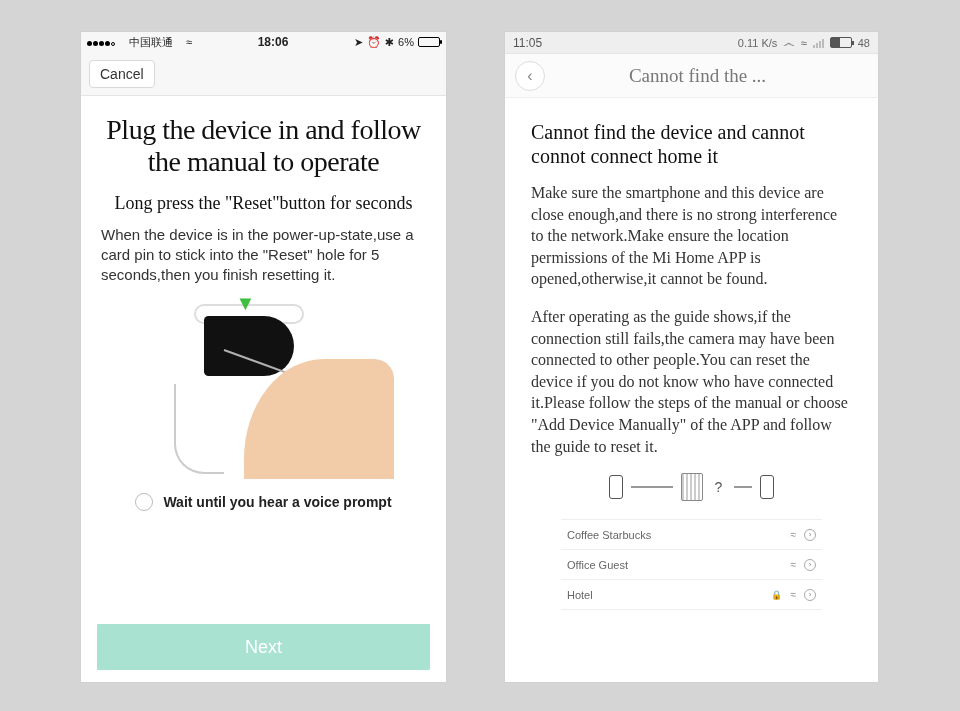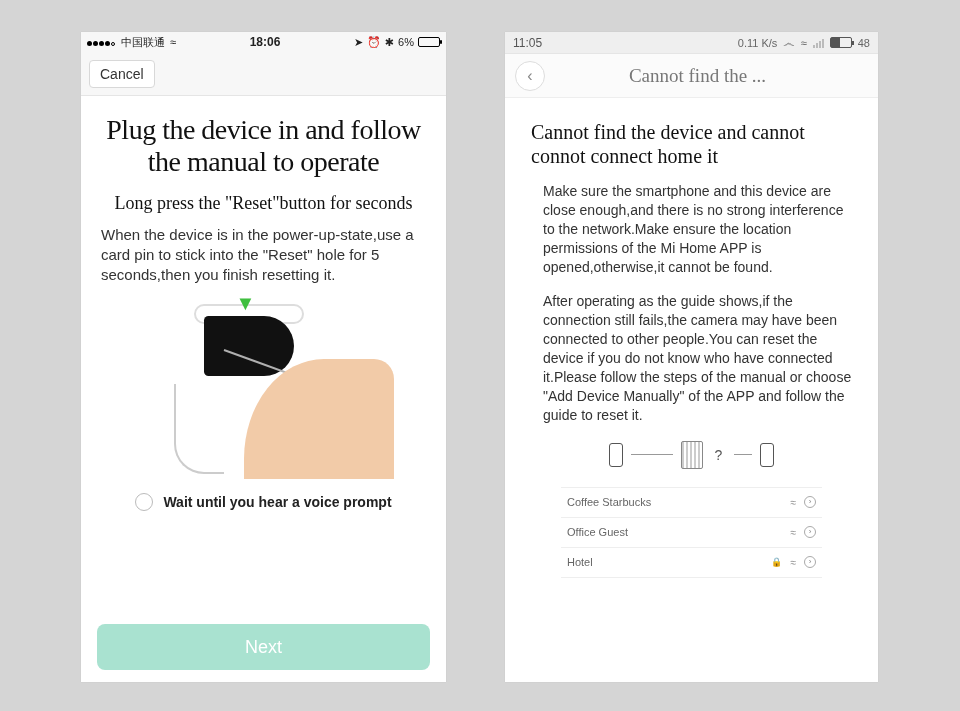--- a/index.html
+++ b/index.html
@@ -16,21 +16,21 @@
     background: #fff;
     box-shadow: 0 0 1px rgba(0,0,0,0.1);
   }
   
   .phone-left { left: 81px; top: 32px; width: 365px; height: 650px; }
   .ios-status {
     height: 20px; background: #f7f7f7;
     display: flex; align-items: center; justify-content: space-between;
     padding: 0 6px; font-size: 12px; font-weight: 500;
   }
-  .ios-status .sig { display: flex; align-items: center; gap: 1px; justify-content: center; }
+  .ios-status .sig { display: flex; align-items: center; gap: 9px; justify-content: center; }
   .dots span { width:5px; height:5px; border-radius:50%; background:#000; display:inline-block; margin-right:1px;}
   .dots span.e { background:transparent; border:1px solid #000; width:4px; height:4px;}
   .ios-status .carrier { margin-left:4px; font-size:11px;}
   .ios-status .right { display:flex; align-items:center; gap:4px; font-size:11px;}
   .ios-status .time { font-weight:600; font-size:12px;}
   .battery-ios {
     width: 22px; height: 10px; border:1px solid #000; border-radius:2px; position:relative;
   }
   .battery-ios::after { content:""; position:absolute; right:-3px; top:2px; width:2px; height:4px; background:#000; border-radius:1px;}
   .battery-ios .fill { background:#000; height:100%; }
@@ -58,21 +58,21 @@
     position:absolute; right:0; bottom:0; width:150px; height:120px;
     background:#f2cba8; border-radius: 80px 20px 0 0 / 100px 20px 0 0;
   }
   .illus .cord { position:absolute; left:40px; top:90px; width:50px; height:90px; border-left:2px solid #ccc; border-bottom:2px solid #ccc; border-radius: 0 0 0 30px;}
   .radio-row { display:flex; align-items:center; justify-content:center; gap:10px; margin-top:14px;}
   .radio { width:18px; height:18px; border:1.5px solid #bbb; border-radius:50%; }
   .radio-label { font-size:14px; font-weight:600; color:#222; }
   .next-btn {
     position:absolute; bottom:12px; left:16px; right:16px; height:46px;
     background:#a9e2d0; color:#fff; font-size:18px; font-weight:400;
-    border:none; border-radius:8px; display:flex; align-items:center; justify-content:center;
+    border:none; border-radius:1px; display:flex; align-items:center; justify-content:center;
   }
 
   
   .phone-right { left: 505px; top: 32px; width: 373px; height: 650px; }
   .and-status {
     height: 22px; background:#efefef; display:flex; align-items:center; justify-content:space-between;
     padding:0 8px; font-size:12px; color:#555; border-bottom:1px solid #e5e5e5;
   }
   .and-status .right { display:flex; align-items:center; gap:6px; font-size:11px; color:#666;}
   .and-status .bt { font-size:12px; }
@@ -90,21 +90,21 @@
     height:44px; background:#fbfbfb; border-bottom:1px solid #eee;
     display:flex; align-items:center; padding:0 10px; gap:12px;
   }
   .back-btn {
     width:30px; height:30px; border:1px solid #ddd; border-radius:50%;
     display:flex; align-items:center; justify-content:center; color:#888; background:#fff;
   }
   .and-title { flex:1; text-align:center; font-size:19px; color:#777; font-family: Liberation Serif, serif; padding-right:30px;}
   .content-right { padding: 22px 26px 0 26px; }
   .h1r { font-size:20px; font-weight:400; line-height:1.2; margin-bottom:14px; font-family: Georgia,'Times New Roman',serif; color:#111;}
-  .para { font-size:14px; line-height:1.35; color:#333; margin-bottom:16px; font-family: Liberation Sans, sans-serif; margin-left: 12px;}
+  .para { font-size:16px; line-height:1.35; color:#333; margin-bottom:16px; font-family: Liberation Serif, serif;}
   .diagram { display:flex; align-items:center; justify-content:center; gap:8px; margin: 6px 0 18px;}
   .dphone { width:14px; height:24px; border:1.5px solid #555; border-radius:3px;}
   .dline { width:42px; height:1.5px; background:#999;}
   .drouter { width:22px; height:28px; border:1.5px solid #888; border-radius:2px; background:repeating-linear-gradient(90deg,#ccc,#ccc 2px,#fff 2px,#fff 4px);}
   .dq { font-size:14px; color:#555; padding:0 4px;}
   .wifi-list { margin: 10px 30px 0; border-top:1px solid #eee;}
   .wifi-item { display:flex; align-items:center; justify-content:space-between; height:30px; border-bottom:1px solid #eee; font-size:11px; color:#666; padding:0 6px;}
   .wifi-item .icons { display:flex; gap:8px; font-size:10px; color:#888; align-items:center;}
   .wifi-item .lock { font-size:9px;}
   .circ { width:12px; height:12px; border:1px solid #aaa; border-radius:50%; display:flex;align-items:center;justify-content:center;font-size:8px;line-height:1;}

